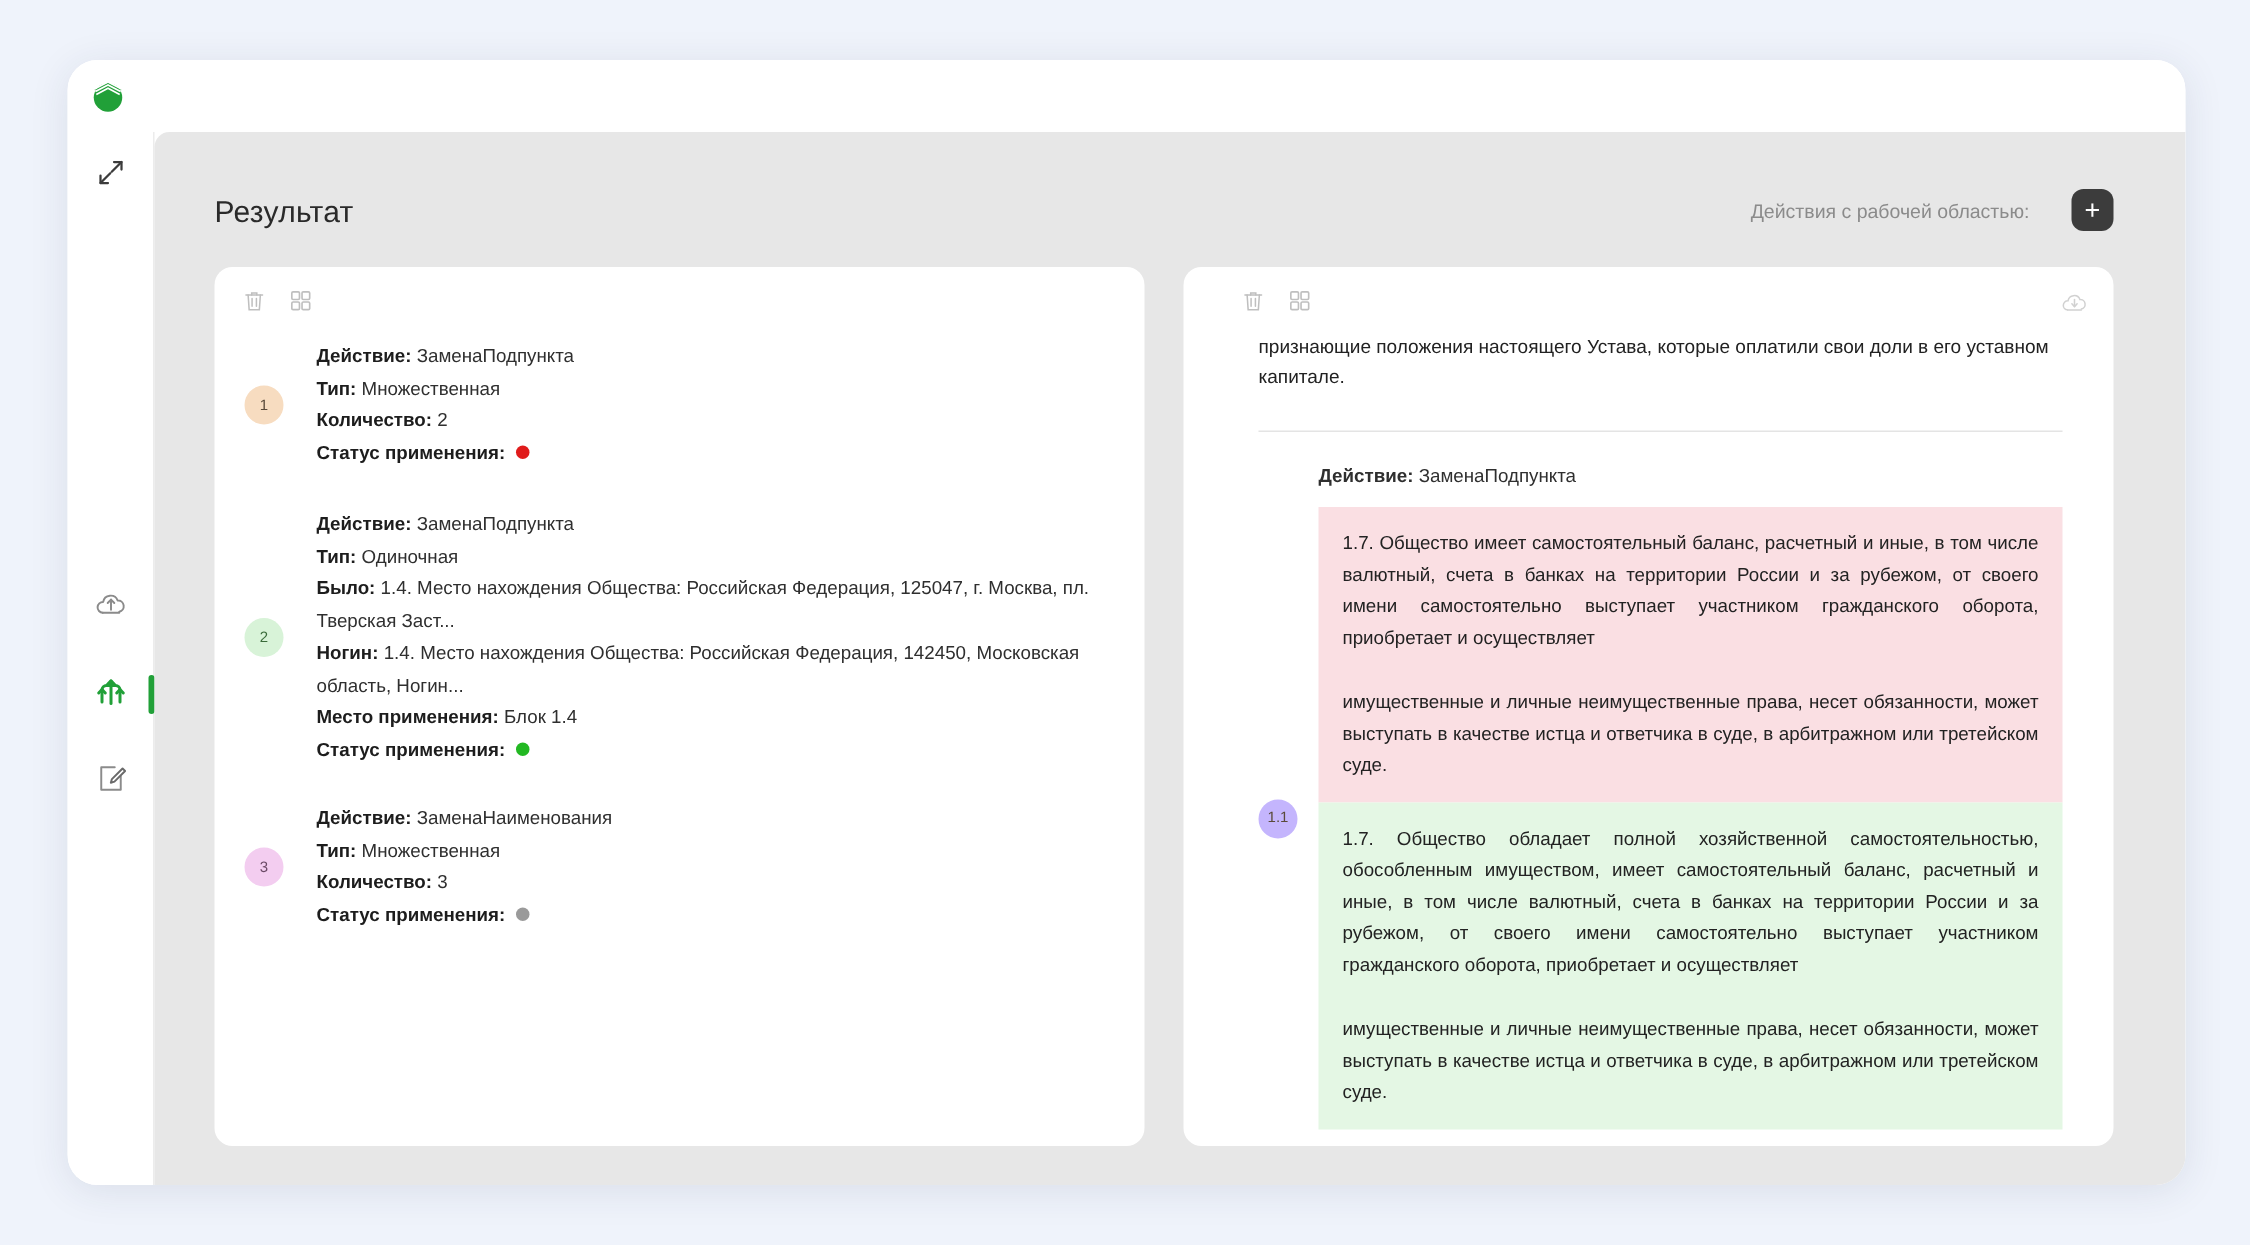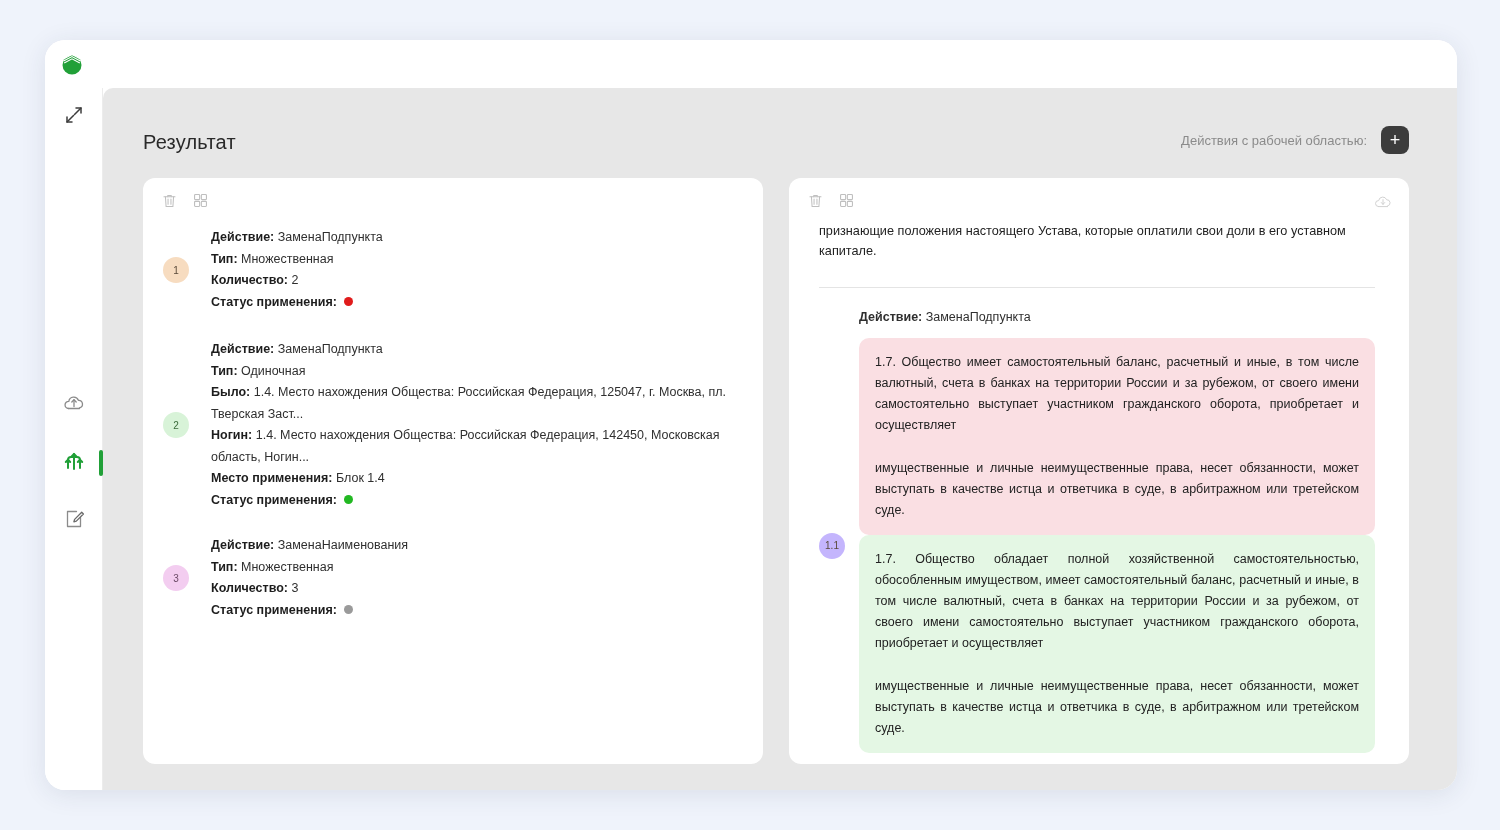--- a/index.html
+++ b/index.html
@@ -64,21 +64,21 @@
     border-top-left-radius: 10px;
   }
   .wa-header {
     display: flex; align-items: flex-end; justify-content: space-between;
     padding: 38px 48px 0 40px;
   }
   .page-title {
     font-size: 20px; color: #2a2a2a; font-weight: 400;
     letter-spacing: .2px;
   }
-  .wa-actions { display: flex; align-items: center; gap: 14px; }
+  .wa-actions { display: flex; align-items: center; gap: 28px; }
   .wa-actions-label { font-size: 13px; color: #8b8b8b; }
   .plus-btn {
     width: 28px; height: 28px;
     border-radius: 8px;
     background: #3c3c3c;
     color: #fff;
     display: flex; align-items: center; justify-content: center;
     font-size: 18px; line-height: 1;
     cursor: pointer;
     border: none;
@@ -91,21 +91,21 @@
     padding: 24px 48px 0 40px;
   }
   .panel {
     background: #ffffff;
     border-radius: 12px;
     position: relative;
     height: 586px;
     overflow: hidden;
   }
   .panel-left  { width: 620px; flex: none; }
-  .panel-right { flex: 1; }
+  .panel-right { flex: 1; padding-left: 20px; }
 
   .panel-toolbar {
     display: flex; align-items: center; gap: 14px;
     padding: 14px 18px 4px 18px;
   }
   .tool-icon { cursor: pointer; opacity: .55; display: flex; }
   .panel-toolbar-right {
     position: absolute; right: 16px; top: 14px;
     cursor: pointer; opacity: .45;
   }
@@ -142,21 +142,20 @@
   .doc-action b { font-weight: 700; }
 
   .diff-row { display: flex; align-items: center; }
   .diff-badge-col { width: 40px; flex: none; display: flex; justify-content: flex-start; }
   .diff-blocks { flex: 1; }
   .diff-block {
     padding: 14px 16px;
     font-size: 12.5px;
     line-height: 21px;
     text-align: justify;
-    border-radius: 10px;
   }
   .diff-del { background: #fadfe3; }
   .diff-ins { background: #e4f7e4; }
   .diff-block p + p { margin-top: 22px; }
 </style>
 </head>
 <body>
 
 <div class="app-window">
 

